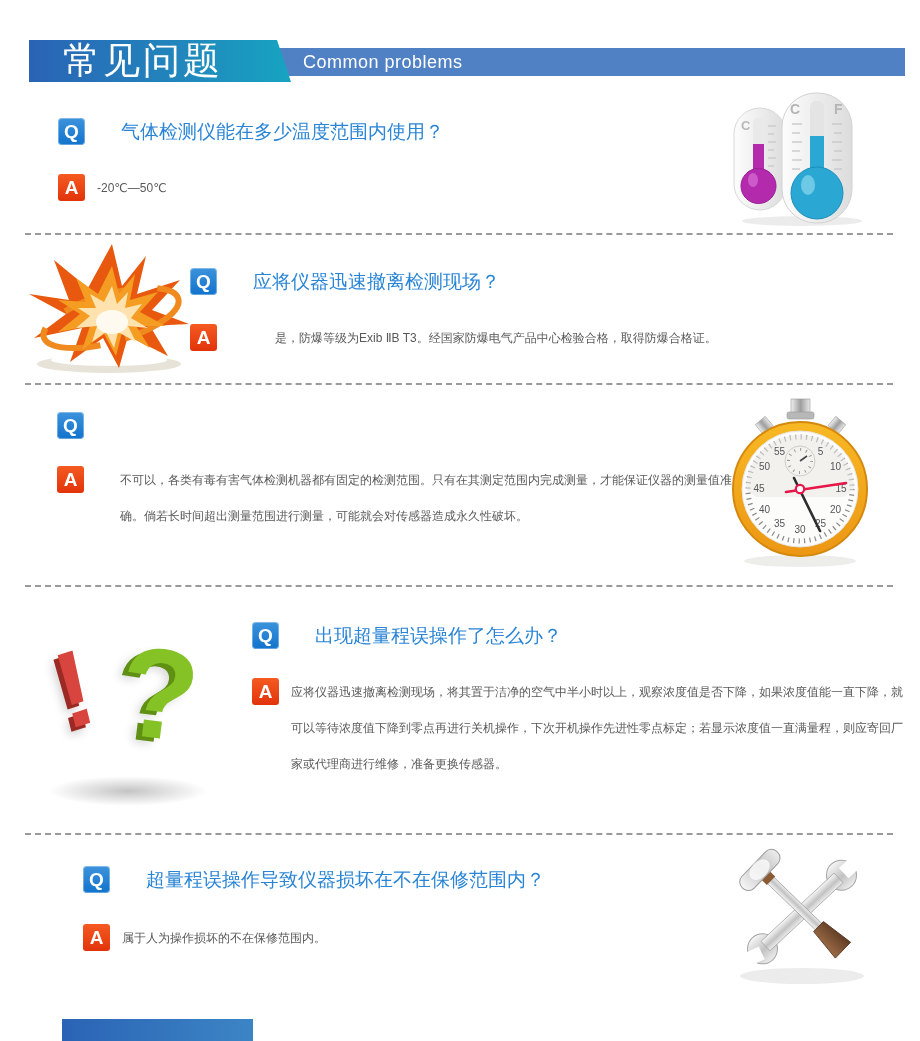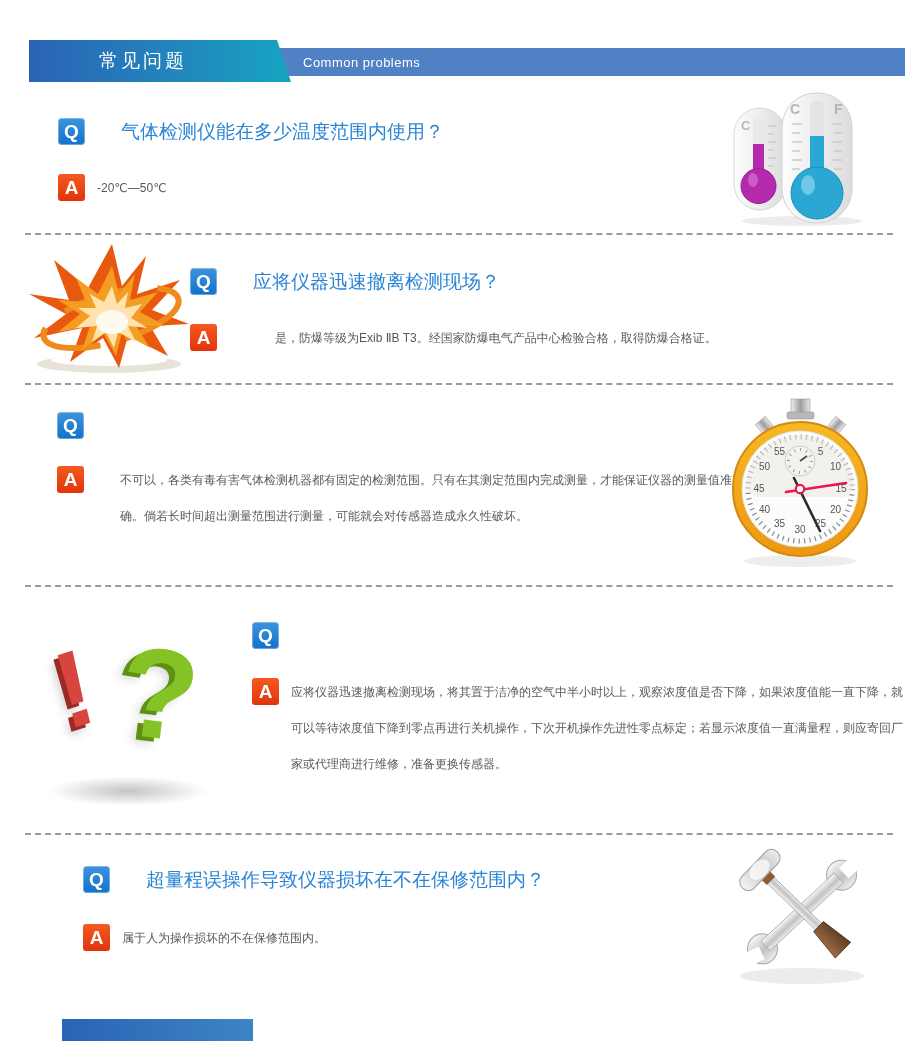--- a/index.html
+++ b/index.html
@@ -4,24 +4,24 @@
 <style>
   html,body{margin:0;padding:0;background:#ffffff;}
   #page{position:relative;width:920px;height:1041px;background:#fff;overflow:hidden;
         font-family:"Liberation Sans","DejaVu Sans",sans-serif;}
 
   
   .banner{position:absolute;left:29px;top:40px;width:262px;height:42px;
           background:linear-gradient(90deg,#2a63b5 0%,#2188bd 60%,#16a4c1 100%);
           clip-path:polygon(0 0,calc(100% - 14px) 0,100% 100%,0 100%);
           display:flex;align-items:center;justify-content:center;z-index:2;}
-  .banner .title{color:#fff;font-size:19px;letter-spacing:3px;padding-right:34px;font-weight:500;}
+  .banner .title{color:#fff;font-size:37px;letter-spacing:3px;padding-right:34px;font-weight:500;}
   .banner-sub{position:absolute;left:255px;top:48px;width:650px;height:28px;
               background:#5181c5;display:flex;align-items:center;z-index:1;}
-  .banner-sub .sub{color:#fff;font-size:13px;padding-left:48px;letter-spacing:.5px;}
+  .banner-sub .sub{color:#fff;font-size:18px;padding-left:48px;letter-spacing:.5px;}
 
   
   .qrow{position:absolute;display:flex;align-items:center;gap:12px;}
   .arow{position:absolute;display:flex;align-items:flex-start;gap:12px;}
   .badge{width:27px;height:27px;flex:0 0 27px;display:flex;align-items:center;justify-content:center;
          color:#fff;font-weight:bold;font-size:19px;line-height:1;}
   .badge.q{background:linear-gradient(180deg,#3d93dc,#1173cc);border-radius:4px;
            box-shadow:inset 0 0 0 1px rgba(255,255,255,.35);}
   .badge.a{background:linear-gradient(180deg,#f55a21,#e2330b);border-radius:3px;}
   .arow .badge{margin-top:4px;}
@@ -196,20 +196,21 @@
   <div class="divider" style="top:585px;"></div>
 
   <div class="warnq">
     <span class="ex">!</span>
     <span class="qu">?</span>
     <div class="shadow"></div>
   </div>
 
   <div class="qrow" style="left:252px;top:622px;">
     <span class="badge q">Q</span>
+    <span class="qtext">出现超量程误操作了怎么办？</span>
   </div>
   <div class="arow" style="left:252px;top:674px;">
     <span class="badge a">A</span>
     <span class="atext" style="width:616px;">应将仪器迅速撤离检测现场，将其置于洁净的空气中半小时以上，观察浓度值是否下降，如果浓度值能一直下降，就可以等待浓度值下降到零点再进行关机操作，下次开机操作先进性零点标定；若显示浓度值一直满量程，则应寄回厂家或代理商进行维修，准备更换传感器。</span>
   </div>
 
   <div class="divider" style="top:833px;"></div>
 
   <div class="qrow" style="left:83px;top:866px;">
     <span class="badge q">Q</span>

